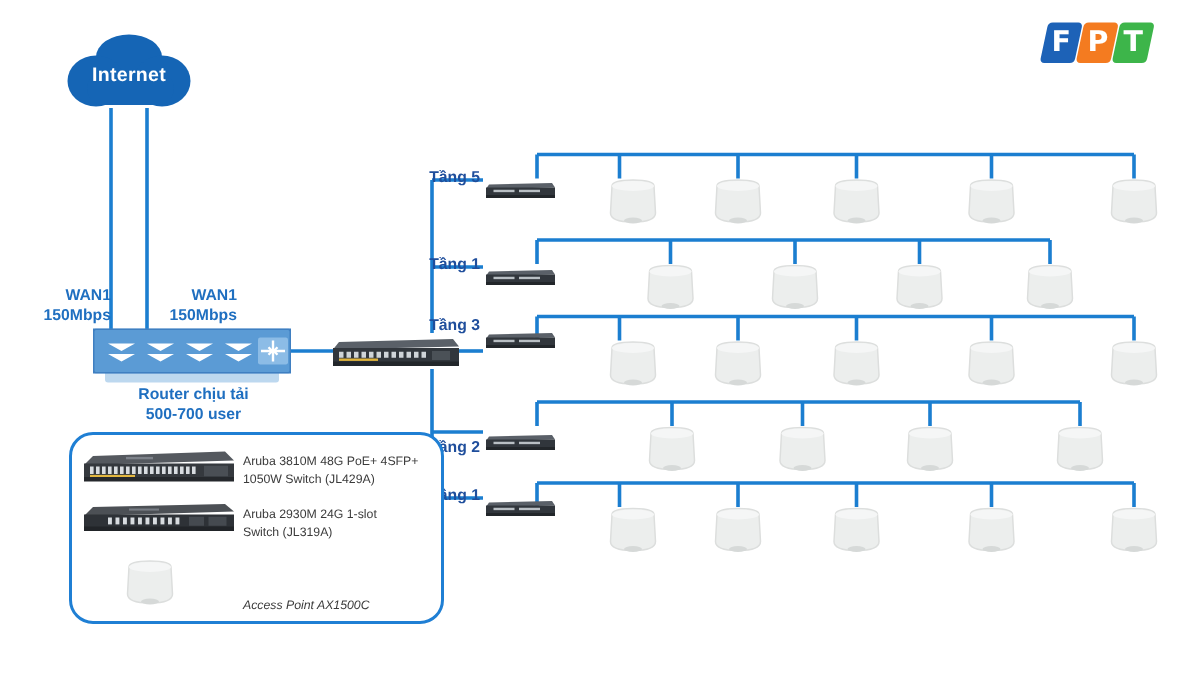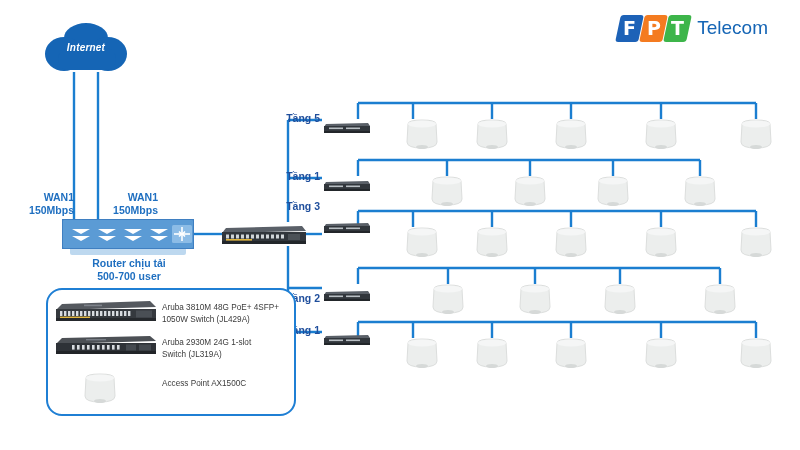--- a/index.html
+++ b/index.html
@@ -72,23 +72,22 @@
     height: 56px;
   }
   .cloud-label {
     position: absolute;
     left: 0;
     top: 22px;
     width: 84px;
     text-align: center;
     color: #ffffff;
     font-weight: bold;
-    font-size: 10px;
+    font-size: 13px;
     letter-spacing: .2px;
-    font-style: italic;
   }
 
   
   .wan-label {
     position: absolute;
     font-size: 10.5px;
     font-weight: bold;
     color: #1f6fc0;
     line-height: 13px;
     text-align: right;
@@ -250,21 +249,20 @@
       <path d="M756 322 L756 338"></path>
     </g>
   </svg>
 
   <div class="logo">
     <div class="logo-marks">
       <div class="logo-letter" style="background:#1d62b7"><span>F</span></div>
       <div class="logo-letter" style="background:#f47b20"><span>P</span></div>
       <div class="logo-letter" style="background:#3db54a"><span>T</span></div>
     </div>
-    <div class="logo-text">Telecom</div>
   </div>
 
   <div class="cloud">
     <svg width="84" height="56" viewBox="0 0 84 56">
       <g fill="#1565b5">
         <ellipse cx="42" cy="18" rx="22" ry="15"></ellipse>
         <ellipse cx="20" cy="34" rx="19" ry="17"></ellipse>
         <ellipse cx="64" cy="34" rx="19" ry="17"></ellipse>
         <rect x="14" y="28" width="58" height="22" rx="11"></rect>
       </g>
@@ -422,21 +420,21 @@
     </div>
     <div class="ap" style="left:682px; top:175px;">
       <svg width="36" height="34" viewBox="0 0 36 34">
         <path d="M4 6 q0-4 14-4 q14 0 14 4 l1 18 q0 6 -15 6 q-15 0 -15 -6 z" fill="#eceeed" stroke="#dcdedd" stroke-width="1"></path>
         <ellipse cx="18" cy="6" rx="14" ry="3.4" fill="#f5f6f6"></ellipse>
         <ellipse cx="18" cy="29" rx="6" ry="2" fill="#d6d9d8"></ellipse>
       </svg>
     </div>
   </div>
 
-  <div class="floor-label" style="left:278px; top:200px; width:42px;">Tầng 3</div>
+  <div class="floor-label" style="left:278px; top:211px; width:42px;">Tầng 3</div>
   <div class="floor-switch" style="left:324px; top:220px;">
     <svg width="46" height="13" viewBox="0 0 46 13">
       <polygon points="2,3 44,2 46,5 0,6" fill="#5a6068"></polygon>
       <rect x="0" y="5" width="46" height="6" fill="#31363c"></rect>
       <rect x="0" y="10" width="46" height="2" fill="#22262a"></rect>
       <g fill="#b9bfc4">
         <rect x="5" y="6.5" width="14" height="1.6"></rect>
           <rect x="22" y="6.5" width="14" height="1.6"></rect>
       </g>
     </svg>
@@ -636,17 +634,17 @@
     <div>Switch (JL319A)</div>
   </div>
 
   <div class="legend-ap">
     <svg width="36" height="34" viewBox="0 0 36 34">
       <path d="M4 6 q0-4 14-4 q14 0 14 4 l1 18 q0 6 -15 6 q-15 0 -15 -6 z" fill="#eceeed" stroke="#dcdedd" stroke-width="1"></path>
       <ellipse cx="18" cy="6" rx="14" ry="3.4" fill="#f5f6f6"></ellipse>
       <ellipse cx="18" cy="29" rx="6" ry="2" fill="#d6d9d8"></ellipse>
     </svg>
   </div>
-  <div class="legend-text" style="left:162px; top:378px;">
+  <div class="legend-text" style="left:162px; top:398px;font-style:italic;">
     <div>Access Point AX1500C</div>
   </div>
 
 </div>
 
 </body></html>

